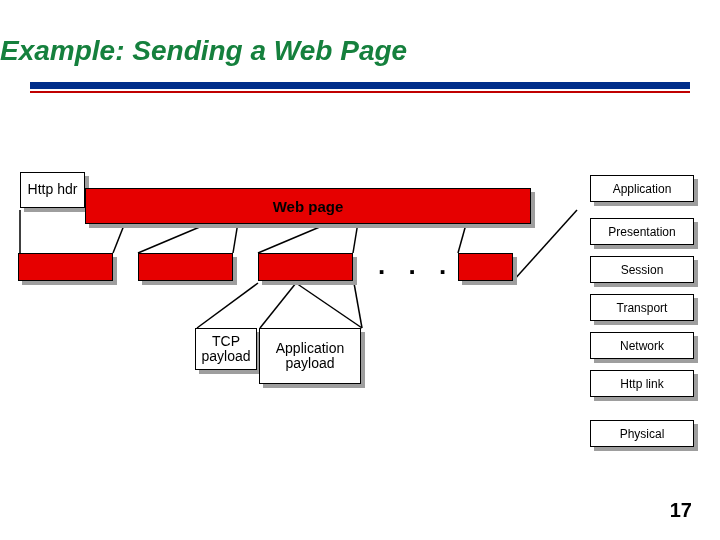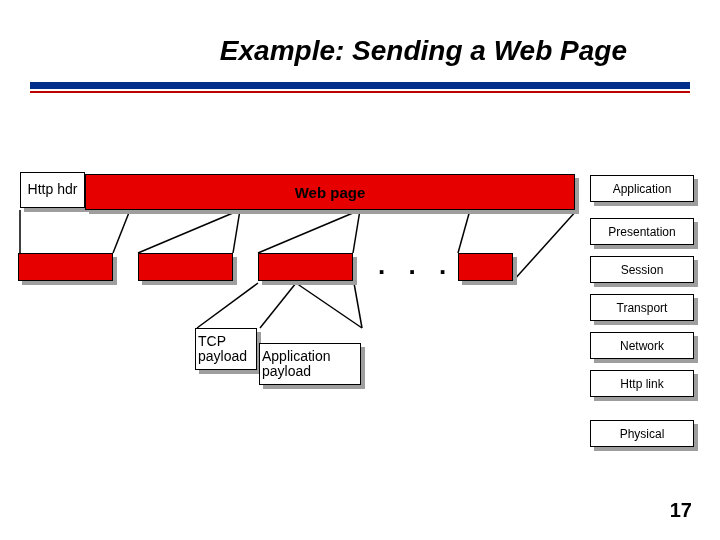--- a/index.html
+++ b/index.html
@@ -1,41 +1,41 @@
 <!DOCTYPE html>
 <html><head>
 <meta charset="utf-8">
 <style>
   html,body{margin:0;padding:0;width:720px;height:540px;background:#fff;font-family:Arial,Helvetica,sans-serif;position:relative;overflow:hidden}
-  .title{position:absolute;top:35px;left:0;width:627px;text-align:right;font-size:28px;font-weight:bold;font-style:italic;color:#000000}
+  .title{position:absolute;top:35px;left:0;width:627px;text-align:left;font-size:28px;font-weight:bold;font-style:italic;color:#15803d}
   .rule1{position:absolute;top:82px;left:30px;width:660px;height:7px;background:#002e8a}
   .rule2{position:absolute;top:91px;left:30px;width:660px;height:2px;background:#c00000}
 
   
   .box{position:absolute}
   .box .sh{position:absolute;left:4px;top:4px;width:100%;height:100%;background:#9e9e9e}
-  .box .fg{position:absolute;left:0;top:0;width:100%;height:100%;background:#fff;border:1.5px solid #000;display:flex;align-items:center;justify-content:center;font-size:15px;font-weight:bold;text-align:left;box-sizing:border-box;padding:2px}
+  .box .fg{position:absolute;left:0;top:0;width:100%;height:100%;background:#fff;border:1.5px solid #000;display:flex;align-items:center;justify-content:center;font-size:15px;font-weight:bold;text-align:center;box-sizing:border-box;padding:2px}
   .redfill .fg{background:#e60000}
   .sm .fg{font-size:14px;font-weight:normal;line-height:1.1}
 
   
   .httphdr{left:20px;top:172px;width:65px;height:36px}
-  .webpage{left:85px;top:174px;width:490px;height:36px}
+  .webpage{left:85px;top:188px;width:446px;height:36px}
   .webpage .fg{font-weight:bold}
 
   
   .seg1{left:18px;top:253px;width:95px;height:28px}
   .seg2{left:138px;top:253px;width:95px;height:28px}
   .seg3{left:258px;top:253px;width:95px;height:28px}
   .seg4{left:458px;top:253px;width:55px;height:28px}
   .dots{position:absolute;left:378px;top:250px;font-size:26px;font-weight:bold;letter-spacing:8px;color:#000}
 
   
   .tcphdr{left:195px;top:328px;width:62px;height:42px}
-  .apppay{left:259px;top:343px;width:102px;height:42px}
+  .apppay{left:259px;top:328px;width:102px;height:56px}
 
   
   .layer{width:104px;height:27px}
   .layer .fg{font-size:12px;font-weight:normal}
   .lapp {left:590px;top:175px}
   .lpres{left:590px;top:218px}
   .lsess{left:590px;top:256px}
   .ltran{left:590px;top:294px}
   .lnet {left:590px;top:332px}
   .ldlnk{left:590px;top:370px}

